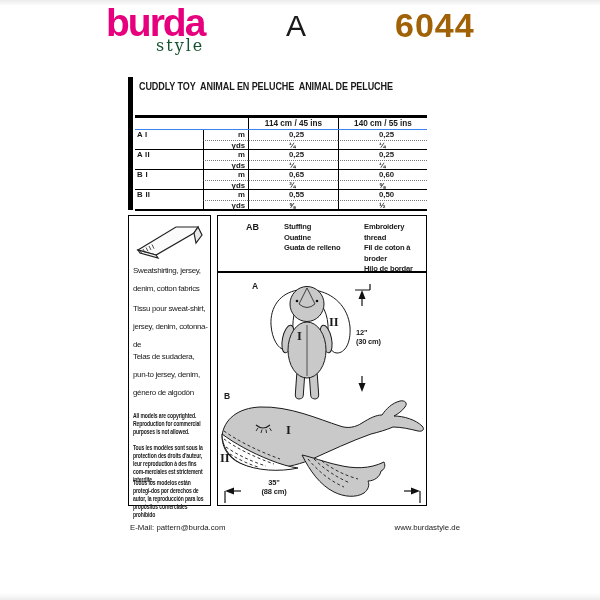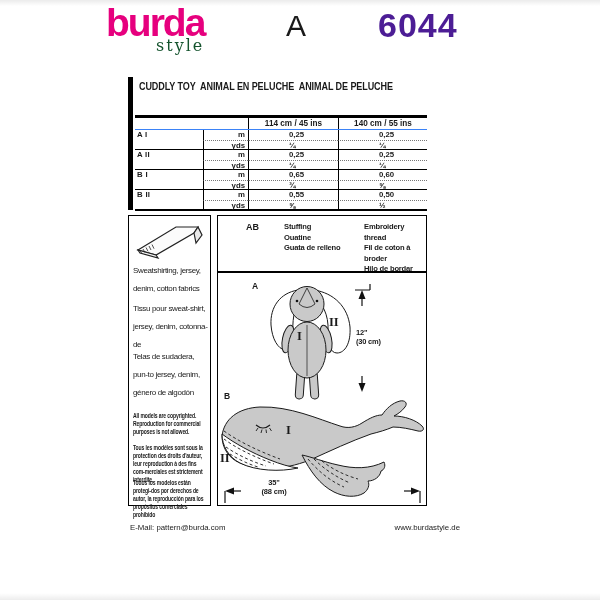--- a/index.html
+++ b/index.html
@@ -6,21 +6,21 @@
   body{width:600px;height:600px;background:#fff;font-family:"Liberation Sans","DejaVu Sans",sans-serif;color:#1a1a1a;}
   #page{position:relative;width:600px;height:600px;background:#fff;overflow:hidden;}
   #page::before{content:"";position:absolute;left:0;top:0;width:600px;height:6px;background:linear-gradient(#00000014,#0000);}
   #page::after{content:"";position:absolute;left:0;bottom:0;width:600px;height:7px;background:linear-gradient(#0000,#00000012);}
   .abs{position:absolute;}
 
   
   .logo-burda{left:106px;top:1px;font-size:39px;font-weight:700;letter-spacing:-2px;color:#e6007e;text-align:center;}
   .logo-style{left:156px;top:36px;font-family:"DejaVu Serif","Liberation Serif",serif;font-size:16px;color:#14532d;letter-spacing:2px;}
   .hdr-view{left:286px;top:9px;font-size:30px;color:#1a1a1a;}
-  .hdr-num{left:378px;top:6px;font-size:34px;font-weight:600;letter-spacing:1px;color:#4c1d95;}
+  .hdr-num{left:395px;top:6px;font-size:34px;font-weight:600;letter-spacing:1px;color:#a16207;}
 
   
   .accent-bar{left:128px;top:77px;width:5px;height:133px;background:#000;}
   .page-title{left:139px;top:80px;font-size:10.5px;font-weight:700;letter-spacing:-0.1px;white-space:pre;transform:scaleX(.86);transform-origin:left top;}
 
   
   .ftable{left:135px;top:115px;width:292px;border-top:3px solid #000;font-weight:700;}
   .thead{display:grid;grid-template-columns:68px 45px 90px 89px;height:11px;line-height:11px;border-bottom:1px solid #3b82f6;font-size:8.2px;}
   .thead .hc{text-align:center;border-left:1px solid #000;}
   .trow{border-bottom:1px solid #000;}

